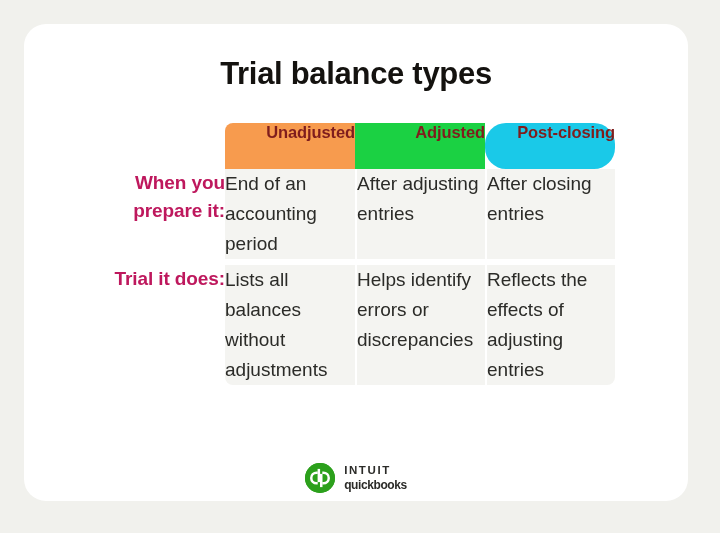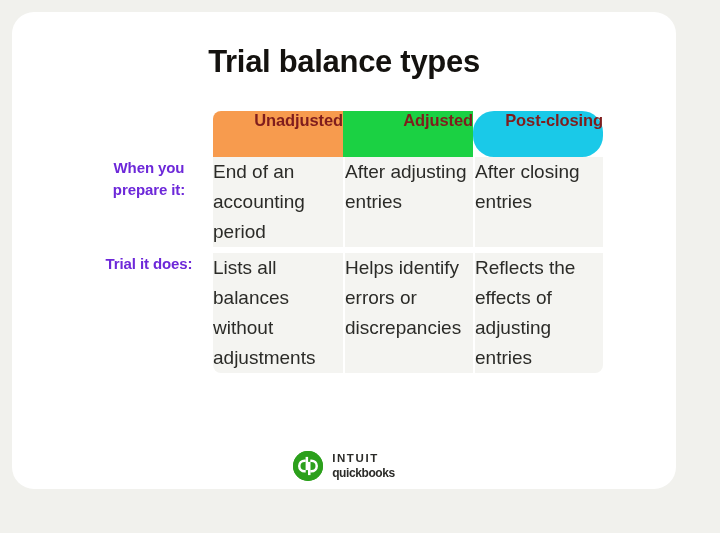--- a/index.html
+++ b/index.html
@@ -12,21 +12,21 @@
     background: #f1f1ed;
     font-family: "Liberation Sans", sans-serif;
     overflow: hidden;
   }
   .page {
     position: relative;
     width: 720px;
     height: 533px;
     background: #f1f1ed;
     box-sizing: border-box;
-    padding: 12px;
+    padding: 24px;
   }
   .card {
     position: relative;
     width: 664px;
     height: 477px;
     background: #ffffff;
     border-radius: 22px;
     box-sizing: border-box;
     display: flex;
     flex-direction: column;
@@ -85,26 +85,26 @@
   }
   .cell.col-first { border-left: none; }
   .row-1 .cell { height: 74px; }
   .row-2 .cell { height: 70px; }
   .row-2 .cell.col-first { border-bottom-left-radius: 8px; margin-left: 40px; }
   .row-2 .cell.col-last  { border-bottom-right-radius: 8px; }
   .row-1 .cell.col-first { }
   .gap-row td { height: 6px; background: transparent; }
 
   .row-label {
-    font-size: 15px;
+    font-size: 19px;
     font-weight: bold;
     line-height: 1.45;
-    color: #6d28d9;
+    color: #be185d;
     padding: 20px 18px 0 0;
-    text-align: center;
+    text-align: right;
     letter-spacing: -0.1px;
   }
 
   
   .footer {
     position: absolute;
     left: 0;
     right: 0;
     bottom: 8px;
     display: flex;

